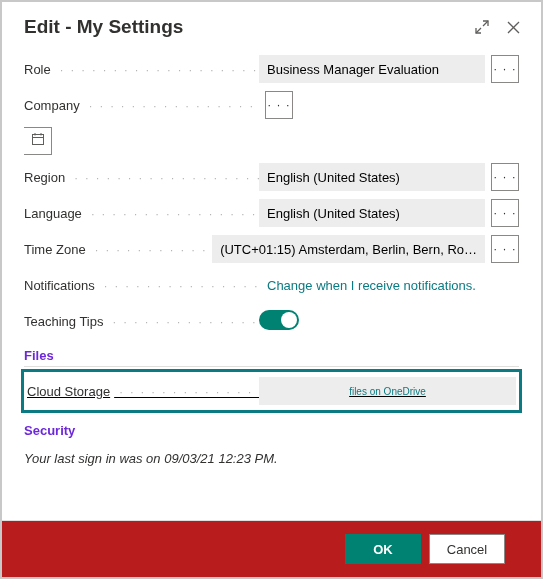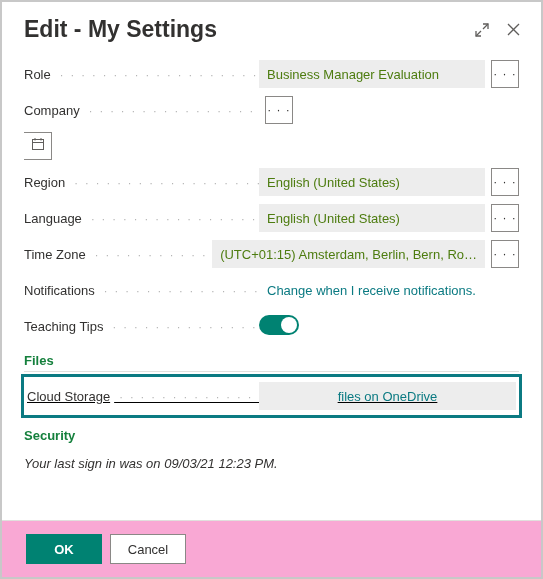--- a/index.html
+++ b/index.html
@@ -18,21 +18,21 @@
     background: #fff;
     position: relative;
     padding: 0;
   }
   .header {
     display: flex;
     align-items: center;
     padding: 14px 20px 6px 22px;
   }
   .title {
-    font-size: 23px;
+    font-size: 19px;
     font-weight: 600;
     color: #323130;
     flex: 1;
   }
   .hdr-icons {
     display: flex;
     gap: 16px;
     align-items: center;
   }
   .hdr-icons svg { display: block; }
@@ -64,21 +64,21 @@
     flex: 1;
     display: flex;
     align-items: stretch;
     height: 28px;
   }
   .field {
     flex: 1;
     background: #ededed;
     border: none;
     font-size: 13px;
-    color: #4d7c0f;
+    color: #000000;
     padding: 0 8px;
     display: flex;
     align-items: center;
     overflow: hidden;
     white-space: nowrap;
     text-overflow: ellipsis;
   }
   .field.input {
     background: #fff;
     border: 1px solid #8a8886;
@@ -127,60 +127,60 @@
     right: 2px;
     top: 2px;
     width: 16px;
     height: 16px;
     background: #fff;
     border-radius: 50%;
   }
   .section-title {
     font-size: 13px;
     font-weight: 600;
-    color: #15803d;
+    color: #6d28d9;
     margin: 10px 0 2px 0;
     border-bottom: 1px solid #e1dfdd;
     padding-bottom: 3px;
   }
   .highlight-row {
     border: 3px solid #0b7a82;
     margin-left: -3px;
     margin-right: -3px;
     padding: 2px 0;
   }
   .highlight-row .row{ margin-top:0;text-decoration:underline; }
   .btn-centered {
     flex: 1;
     height: 28px;
     background: #ededed;
     display: flex;
     align-items: center;
     justify-content: center;
     color: #0b7a82;
-    font-size: 13px;
+    font-size: 10px;
     cursor: pointer;
   }
   .plain-text {
     font-size: 13px;
     color: #323130;
     margin: 10px 0;
     font-style: italic;
   }
   .footer {
     position: absolute;
     bottom: 0;
     left: 0;
     right: 0;
     border-top: 1px solid #e1dfdd;
-    padding: 13px 24px;
-    display: flex;
-    justify-content: flex-start;
+    padding: 13px 36px;
+    display: flex;
+    justify-content: flex-end;
     gap: 8px;
-    background: #f9a8d4;
+    background: #b91c1c;
   }
   .btn {
     min-width: 76px;
     height: 30px;
     font-size: 13px;
     display: flex;
     align-items: center;
     justify-content: center;
     cursor: pointer;
     border: 1px solid #8a8886;

